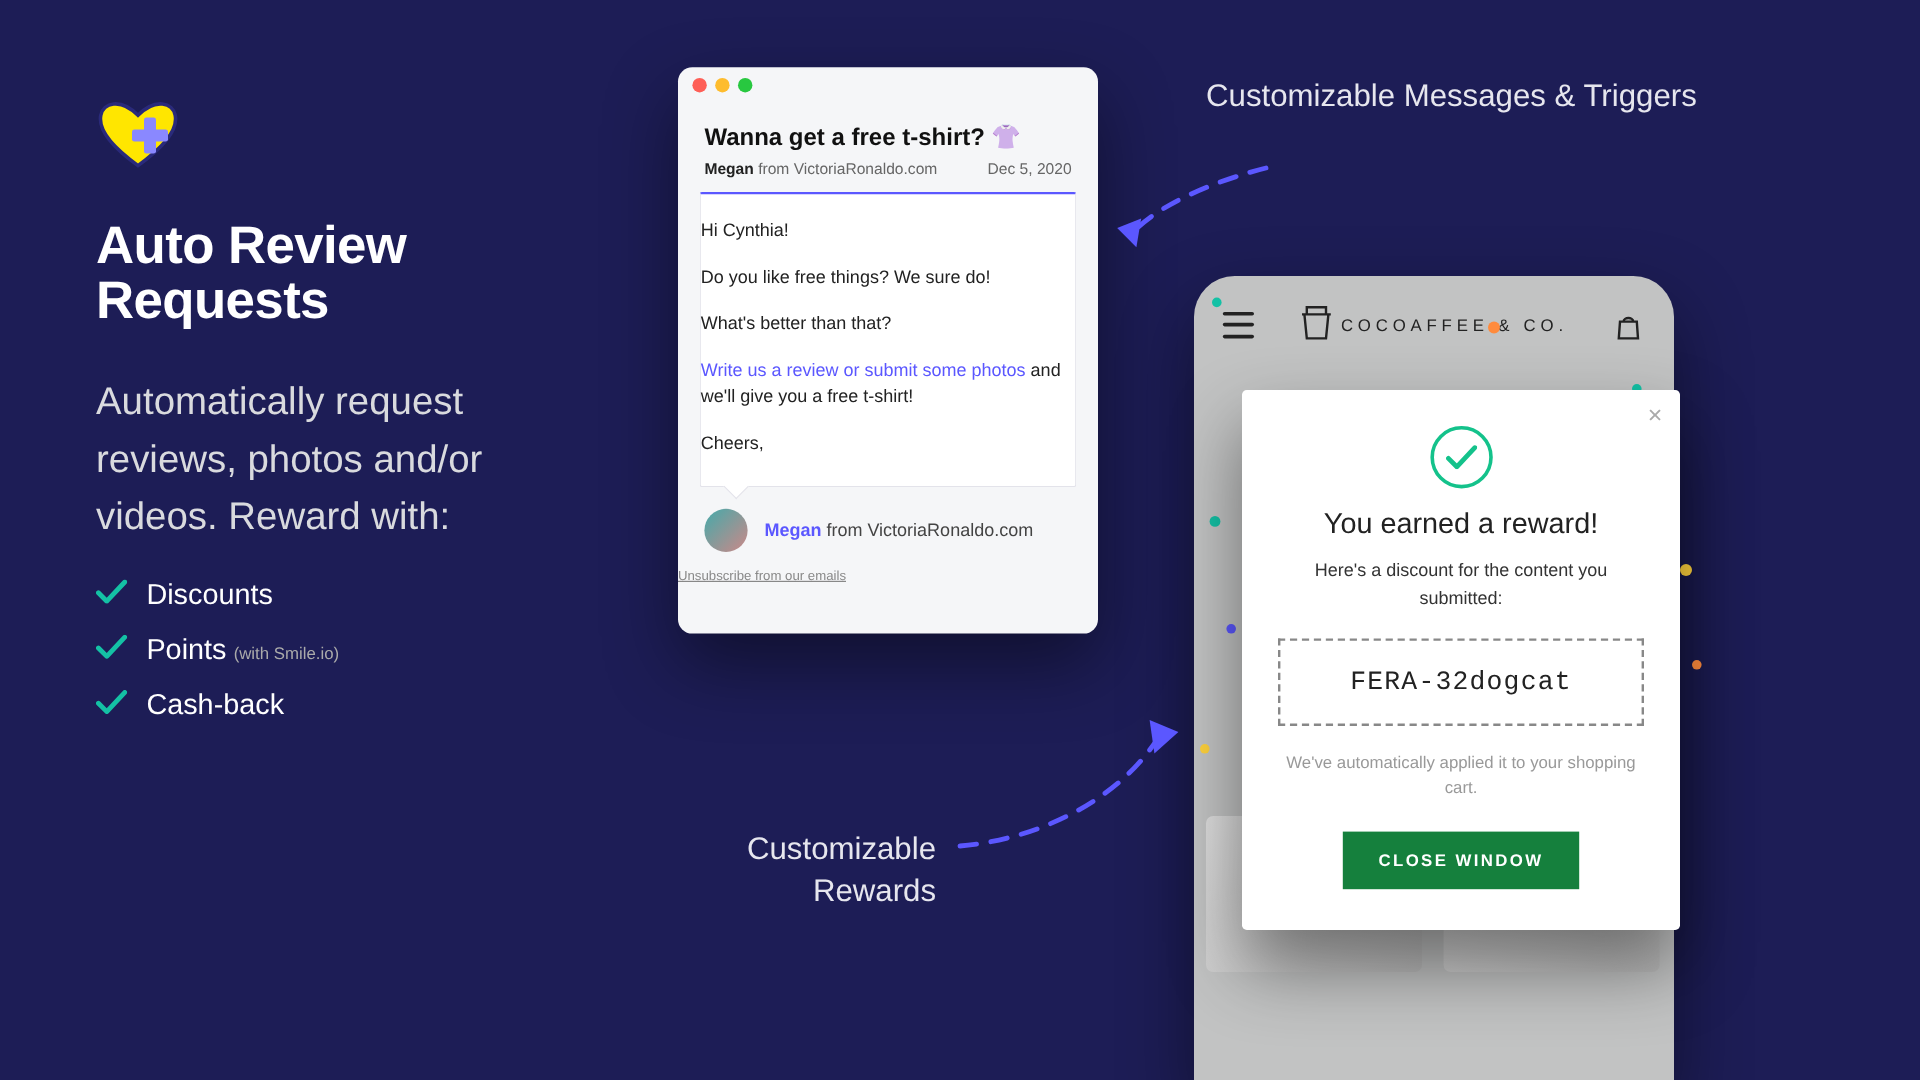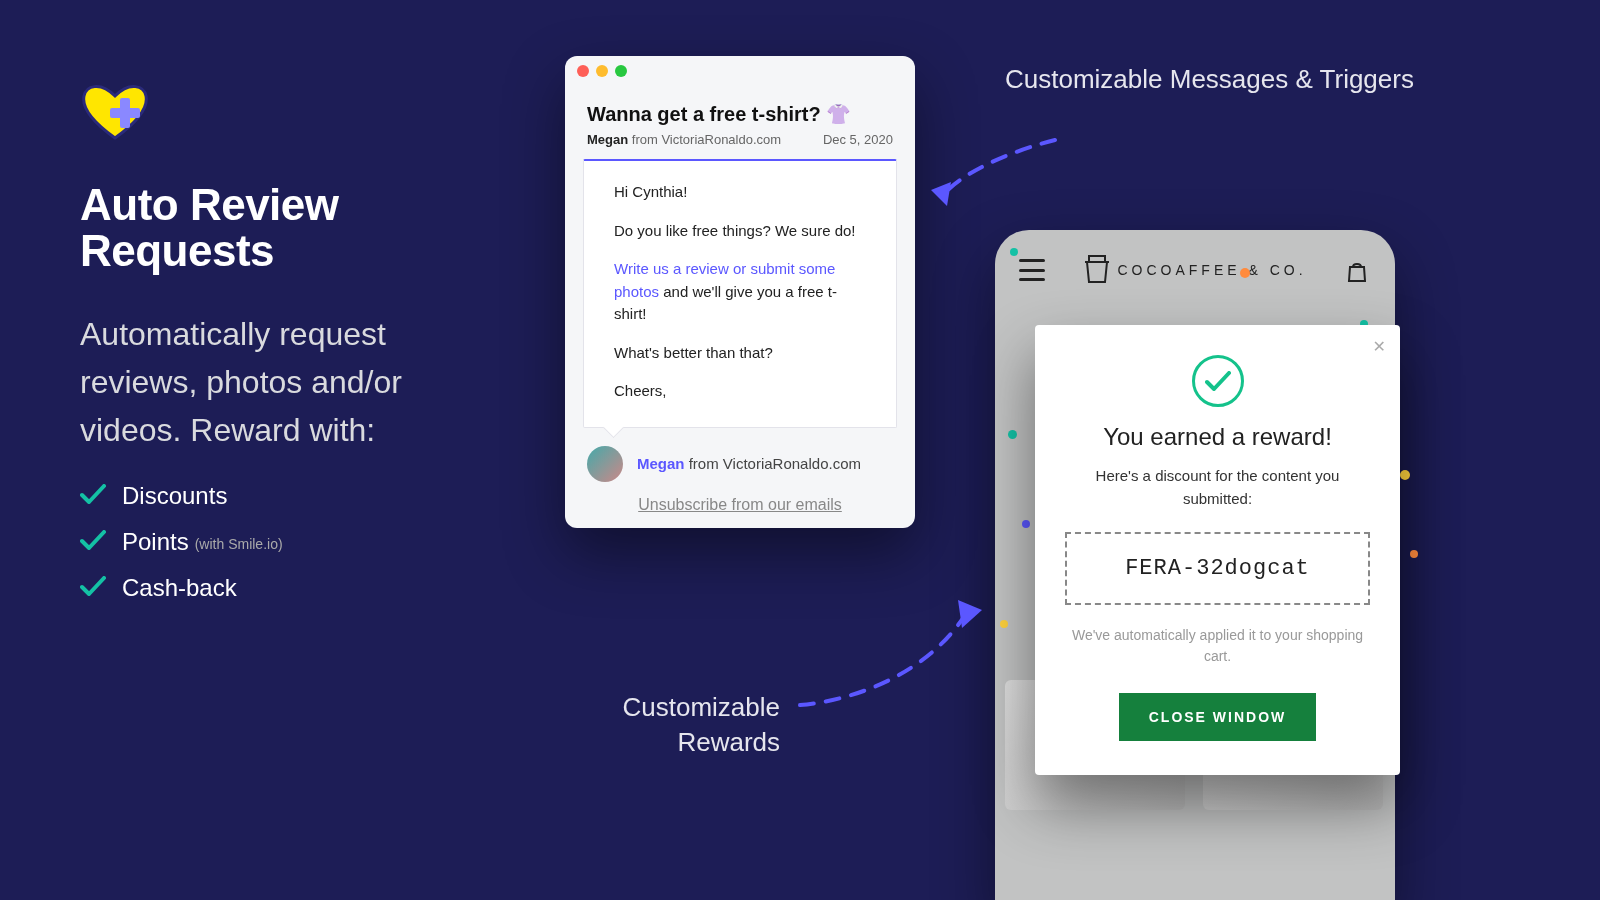--- a/index.html
+++ b/index.html
@@ -55,35 +55,35 @@
   .dot { width: 12px; height: 12px; border-radius: 50%; }
   .dot.r{background:#fe5f57}.dot.y{background:#febc2e}.dot.g{background:#28c840}
   .ehdr { padding: 16px 22px 12px; }
   .esubj { font-size: 20px; font-weight: 700; color: #111; }
   .efromrow { display:flex; justify-content:space-between; align-items:baseline; margin-top:6px; font-size:13px; color:#666;}
   .efromrow b{color:#222;}
   .ebody-wrap { padding: 0 18px; }
   .ebody {
     background:#fff; border:1px solid #e3e3ea; border-top:2px solid #5b57ff;
     border-radius:2px;
-    padding: 20px 30px 24px; font-size:15px; line-height:1.5; color:#222;
+    padding: 20px 0 24px; font-size:15px; line-height:1.5; color:#222;
     position: relative;
   }
   .ebody p { margin-bottom: 16px; }
   .ebody .link { color:#5b57ff; }
   .ebody::after{
     content:""; position:absolute; left:22px; bottom:-8px;
     width:14px;height:14px;background:#fff;
     border-left:1px solid #e3e3ea;border-bottom:1px solid #e3e3ea;
     transform: rotate(-45deg);
   }
   .sig { padding: 18px 22px 8px; display:flex; align-items:center; gap:14px; font-size:15px; color:#444;}
   .sig .av{width:36px;height:36px;border-radius:50%;background:linear-gradient(135deg,#4aa 0%,#c88 100%);}
   .sig .name{color:#5b57ff;font-weight:600;}
-  .unsub { text-align:center; font-size:16px; color:#888; text-decoration:underline; padding:6px 0 14px;}
+  .unsub { font-size:11px; color:#888; text-decoration:underline; padding:6px 0 14px;}
 
   
   .phone {
     position:absolute; left:995px; top:230px;
     width:400px; height:680px;
     background:#c2c3c3;
     border-radius:34px 34px 0 0;
     box-shadow: 0 25px 60px rgba(0,0,0,.45);
     overflow:hidden;
     color:#222;
@@ -191,24 +191,24 @@
     <div class="esubj">Wanna get a free t-shirt? 👚</div>
     <div class="efromrow">
       <span><b>Megan</b><span> from VictoriaRonaldo.com</span></span>
       <span>Dec 5, 2020</span>
     </div>
   </div>
   <div class="ebody-wrap">
     <div class="ebody">
       <p>Hi Cynthia!</p>
       <p>Do you like free things? We sure do!</p>
+      <p>What's better than that?</p>
       <p>
         <span class="link">Write us a review or submit some photos</span><span> and we'll give you a free t-shirt!</span>
       </p>
-      <p>What's better than that?</p>
       <p style="margin-bottom:0;">Cheers,</p>
     </div>
   </div>
   <div class="sig">
     <div class="av"></div>
     <div><span class="name">Megan</span><span> from VictoriaRonaldo.com</span></div>
   </div>
   <div class="unsub">Unsubscribe from our emails</div>
 </div>
 

